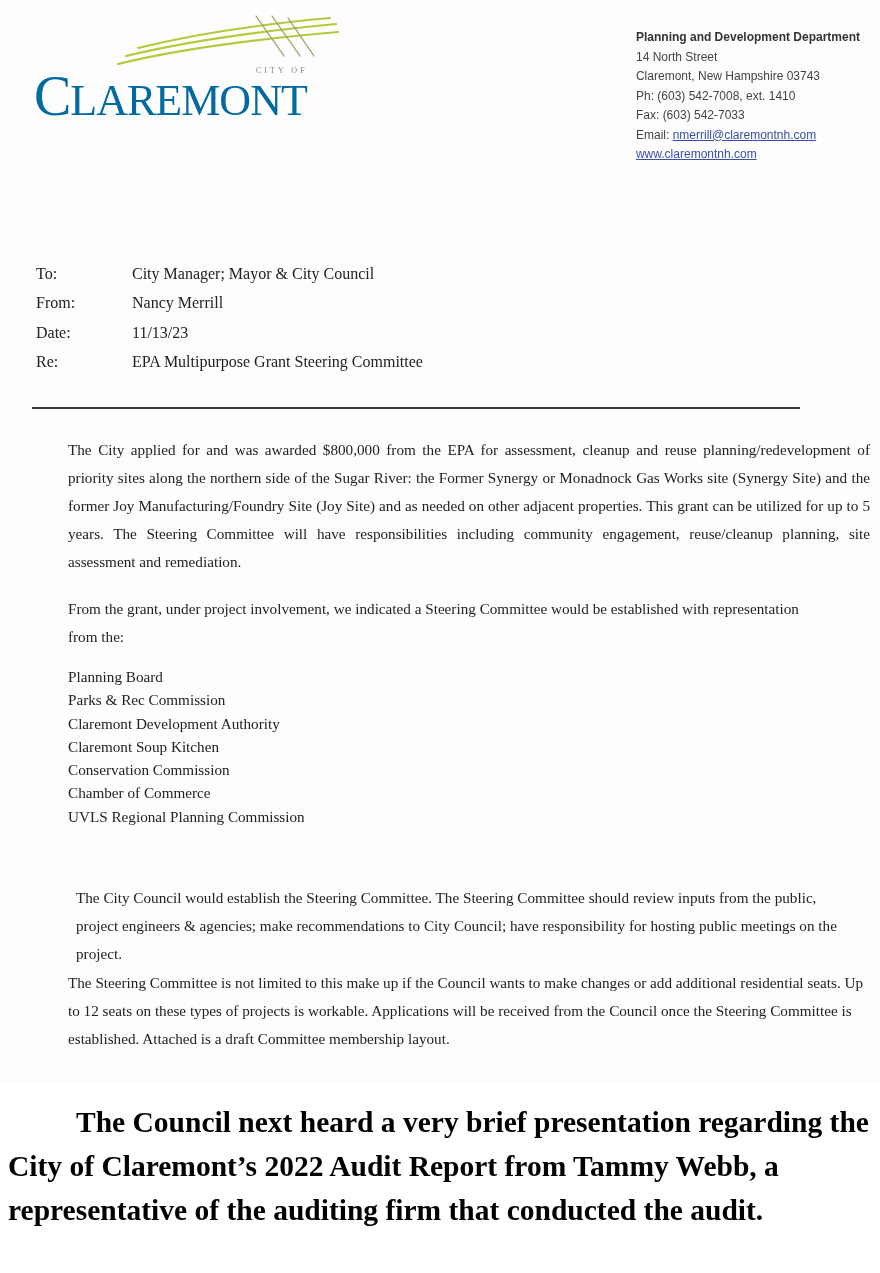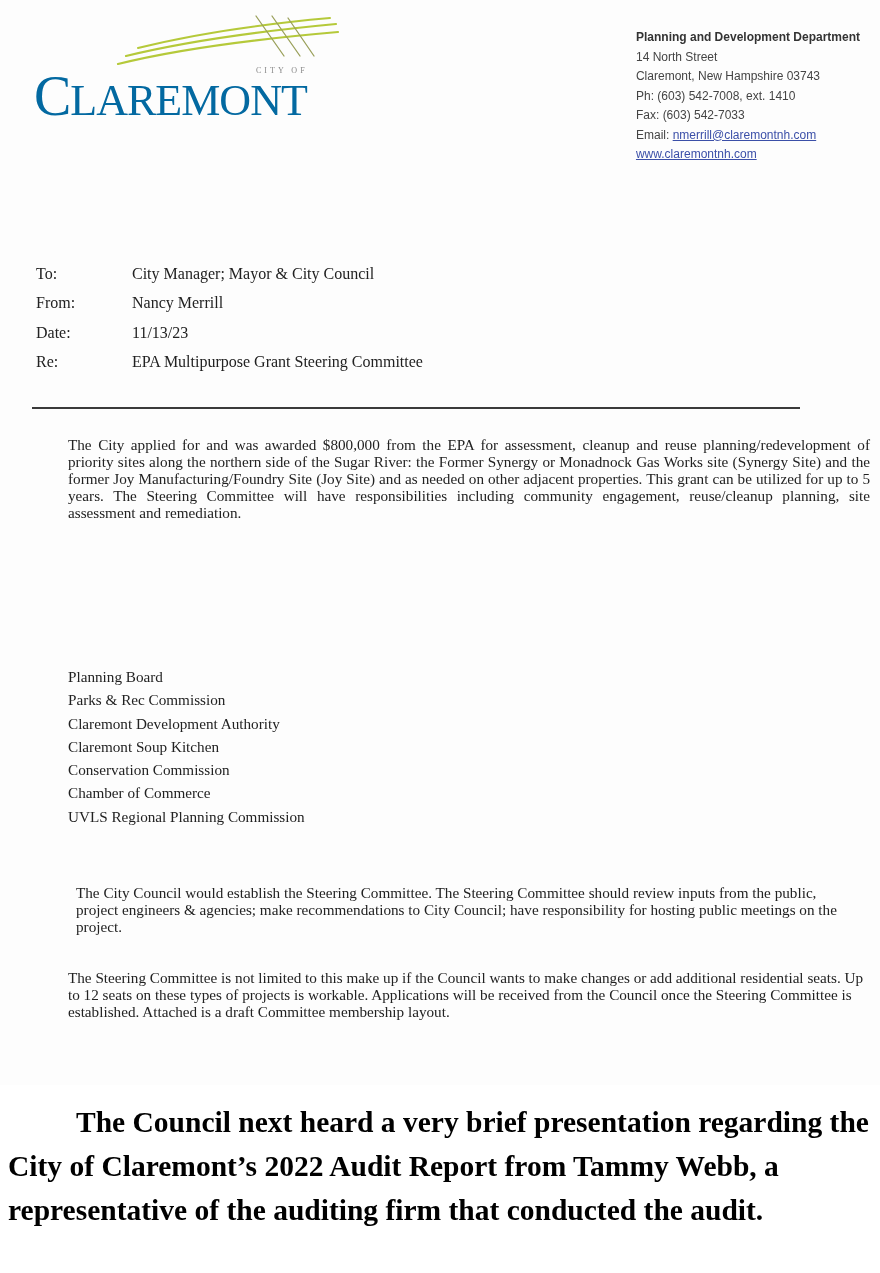--- a/index.html
+++ b/index.html
@@ -113,21 +113,21 @@
       height: 2px;
       background: #3a3a3a;
     }
     
     .body-text {
       position: absolute;
       left: 68px;
       width: 802px;
       font-family: "Liberation Serif", serif;
       font-size: 15.2px;
-      line-height: 17px;
+      line-height: 28px;
       color: #222;
     }
     .p1 { top: 436px; text-align: justify; }
     .p2 { top: 595px; width: 760px; }
     .committee-list {
       position: absolute;
       left: 68px;
       top: 665px;
       font-family: "Liberation Serif", serif;
       font-size: 15.2px;
@@ -203,20 +203,21 @@
     </div>
     <div class="field-row">
       <span class="field-label">Re:</span>
       <span>EPA Multipurpose Grant Steering Committee</span>
     </div>
   </div>
 
   <div class="divider"></div>
 
   <p class="body-text p1" style="margin:0;">The City applied for and was awarded $800,000 from the EPA for assessment, cleanup and reuse planning/redevelopment of priority sites along the northern side of the Sugar River: the Former Synergy or Monadnock Gas Works site (Synergy Site) and the former Joy Manufacturing/Foundry Site (Joy Site) and as needed on other adjacent properties.  This grant can be utilized for up to 5 years.  The Steering Committee will have responsibilities including community engagement, reuse/cleanup planning, site assessment and remediation.</p>
+  <p class="body-text p2" style="margin:0;">From the grant, under project involvement, we indicated a Steering Committee would be established with representation from the:</p>
 
   <ul class="committee-list">
     <li>Planning Board</li>
     <li>Parks &amp; Rec Commission</li>
     <li>Claremont Development Authority</li>
     <li>Claremont Soup Kitchen</li>
     <li>Conservation Commission</li>
     <li>Chamber of Commerce</li>
     <li>UVLS Regional Planning Commission</li>
   </ul>

